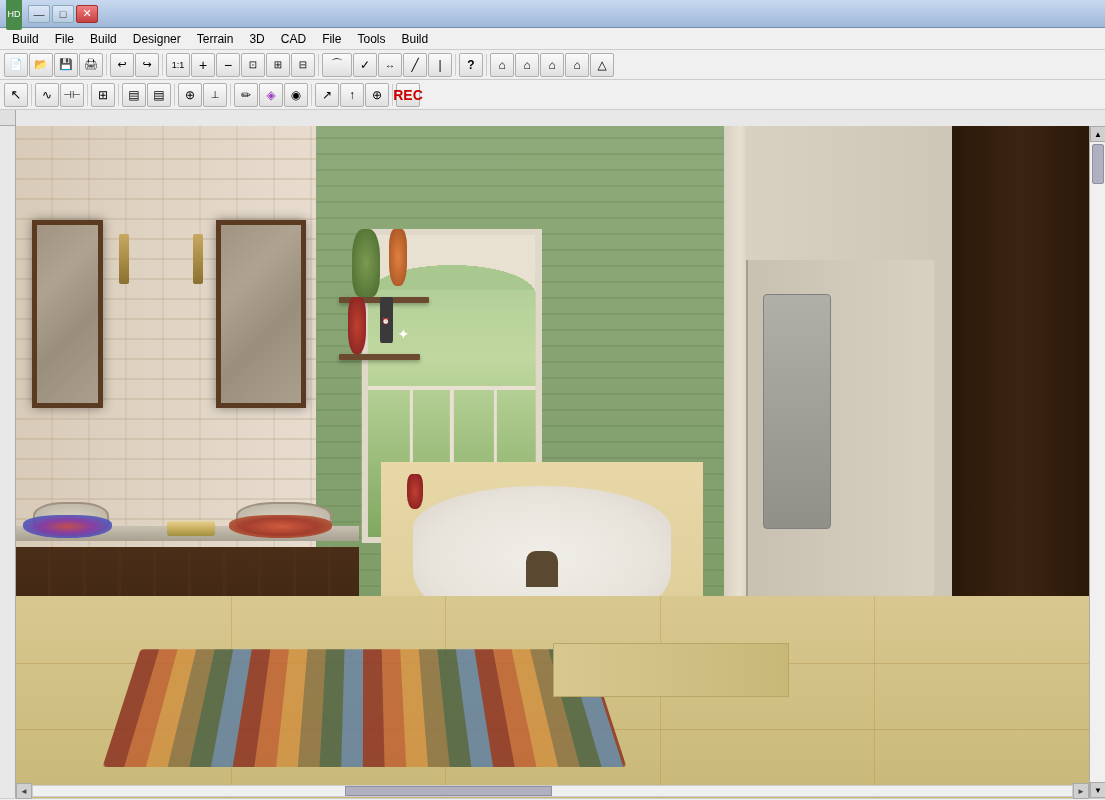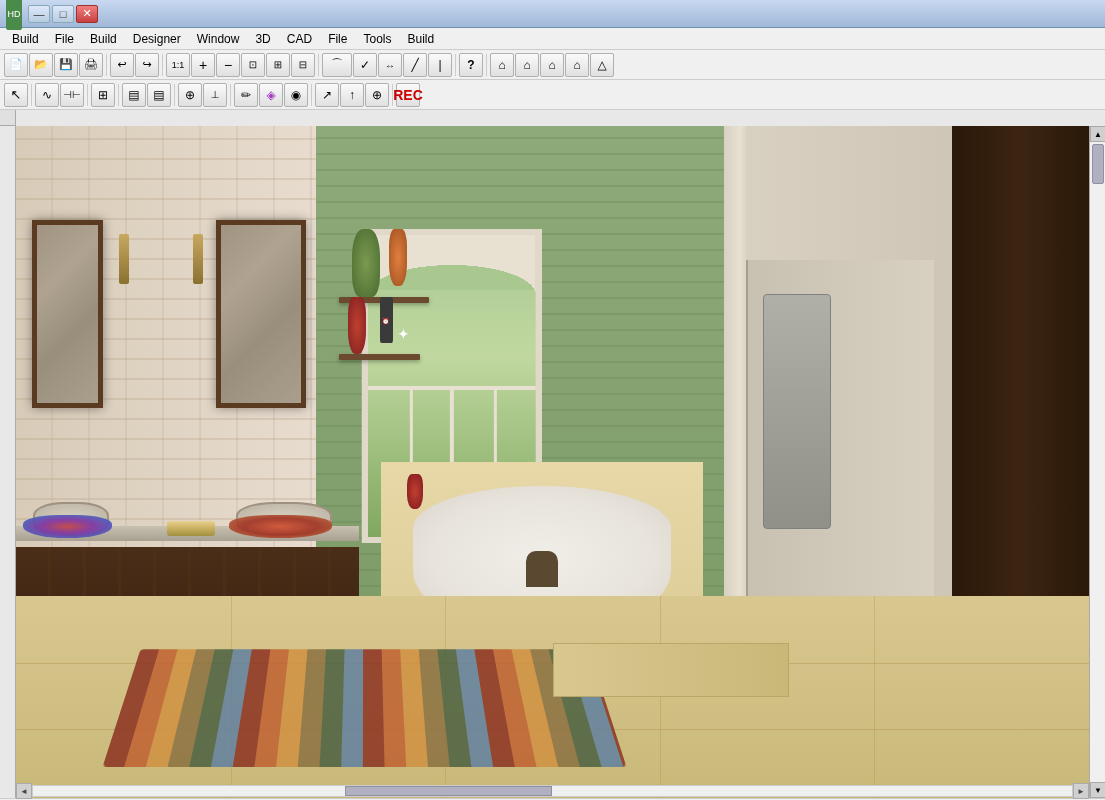--- a/index.html
+++ b/index.html
@@ -316,21 +316,21 @@
     <div class="win-btn">□</div>
     <div class="win-btn close">✕</div>
   </div>
 </div>
 
 <div id="menu-bar">
   <span class="menu-item">Build</span>
   <span class="menu-item">File</span>
   <span class="menu-item">Build</span>
   <span class="menu-item">Designer</span>
-  <span class="menu-item">Window</span>
+  <span class="menu-item">Terrain</span>
   <span class="menu-item">3D</span>
   <span class="menu-item">CAD</span>
   <span class="menu-item">File</span>
   <span class="menu-item">Tools</span>
   <span class="menu-item">Build</span>
 </div>
 
 <div id="toolbar1">
   <div class="tb-btn" title="New">📄</div>
   <div class="tb-btn" title="Open">📂</div>

